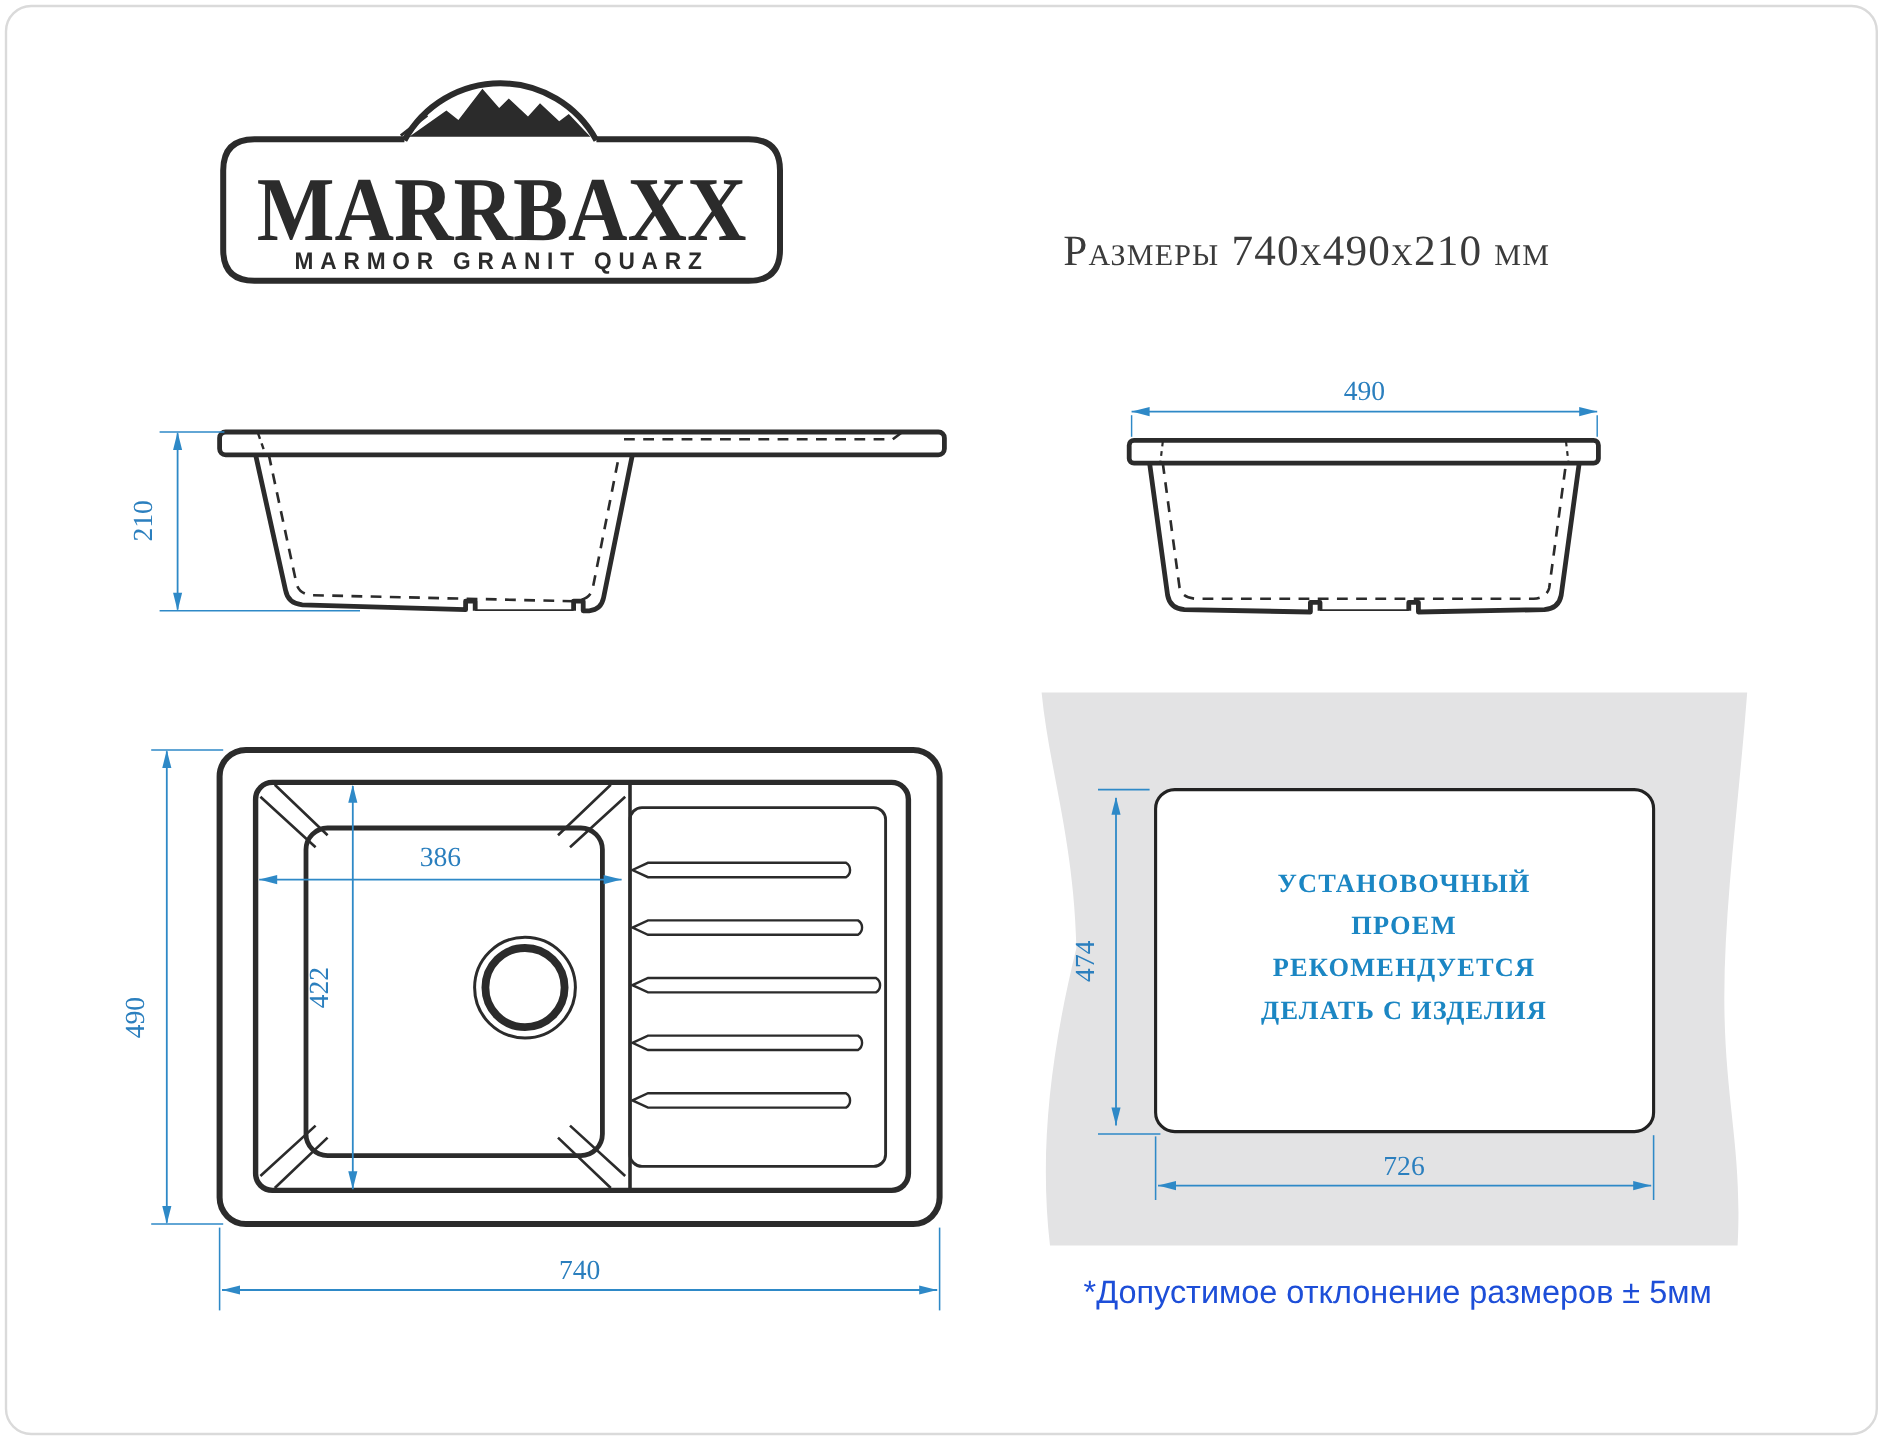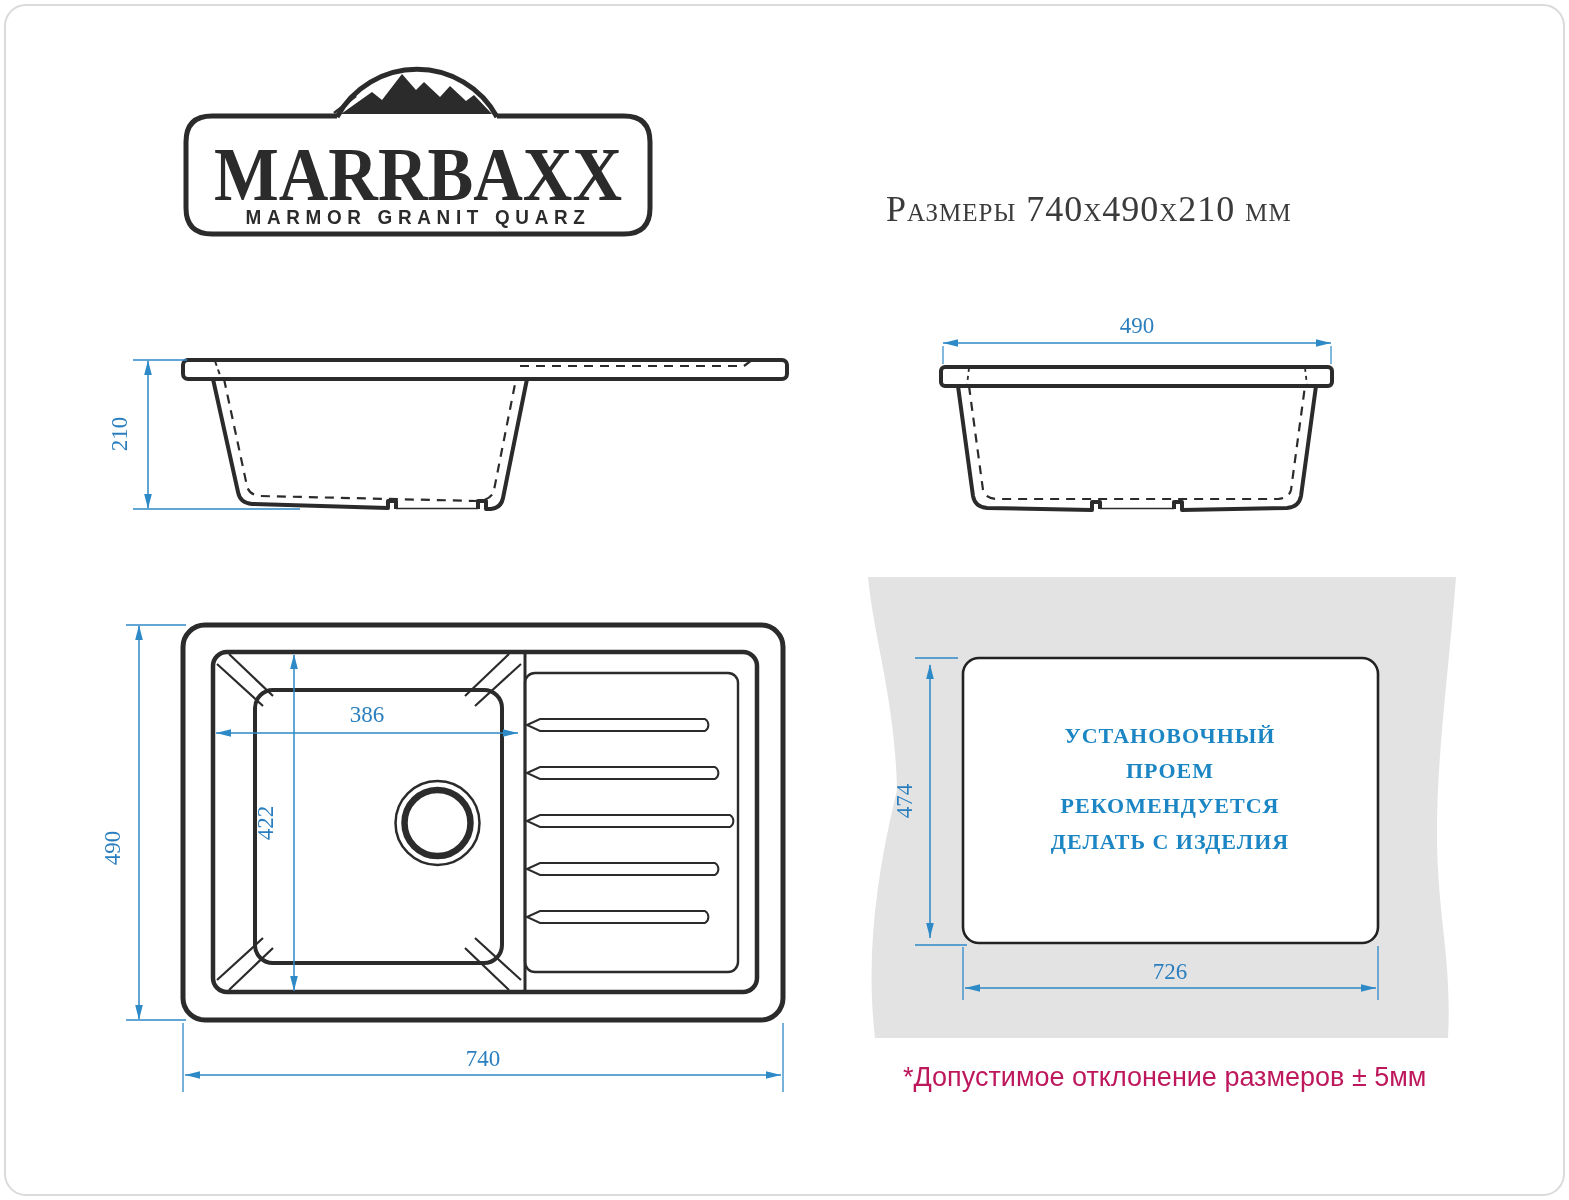--- a/index.html
+++ b/index.html
@@ -3,21 +3,21 @@
 <meta charset="utf-8">
 <style>
   html,body{margin:0;padding:0;background:#ffffff;}
   .canvas{position:relative;width:1569px;height:1200px;background:#ffffff;overflow:hidden;
           font-family:"Liberation Serif", serif;text-decoration:underline;}
   .frame{position:absolute;left:4px;top:4px;right:4px;bottom:4px;border:2px solid #dadada;
          border-radius:22px;pointer-events:none;}
   .abs{position:absolute;}
   .title{font-family:"Liberation Serif", serif;font-variant:small-caps;font-size:36px;
          color:#3b3b3b;letter-spacing:1px;white-space:nowrap;}
-  .footnote{font-family:"Liberation Sans", sans-serif;font-size:27px;color:#be185d;white-space:nowrap;}
+  .footnote{font-family:"Liberation Sans", sans-serif;font-size:27px;color:#1d4ed8;white-space:nowrap;}
   svg text{font-family:"Liberation Serif", serif;}
   .dim-num{fill:#2b7fbe;font-size:23px;}
   .note-line{fill:#1b86c3;font-weight:bold;font-size:22px;letter-spacing:1px;}
   .brand{fill:#2b2b2b;font-weight:bold;font-size:76px;}
   .tagline{fill:#2b2b2b;font-weight:bold;font-size:20px;letter-spacing:6px;
            font-family:"Liberation Sans", sans-serif;}
 </style>
 </head>
 <body>
 

